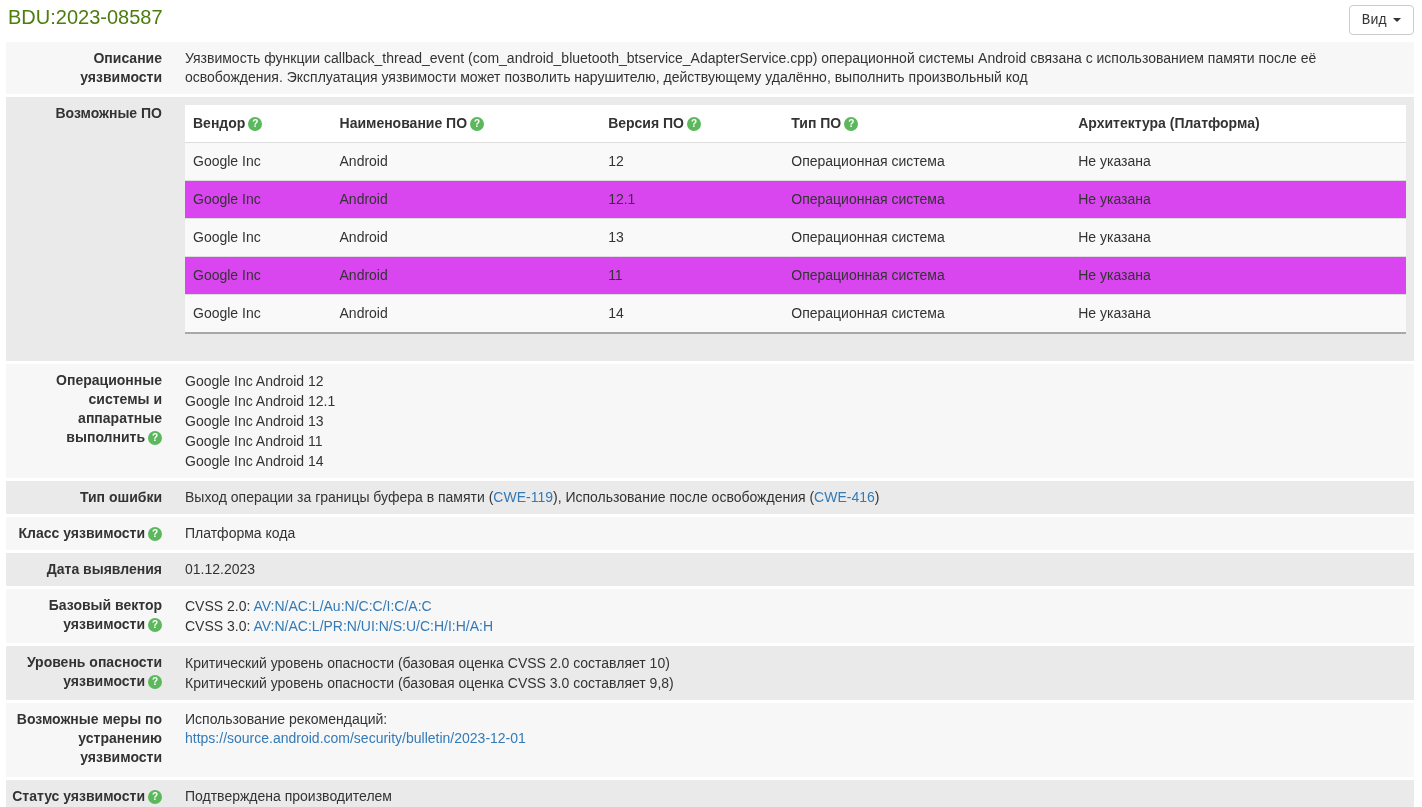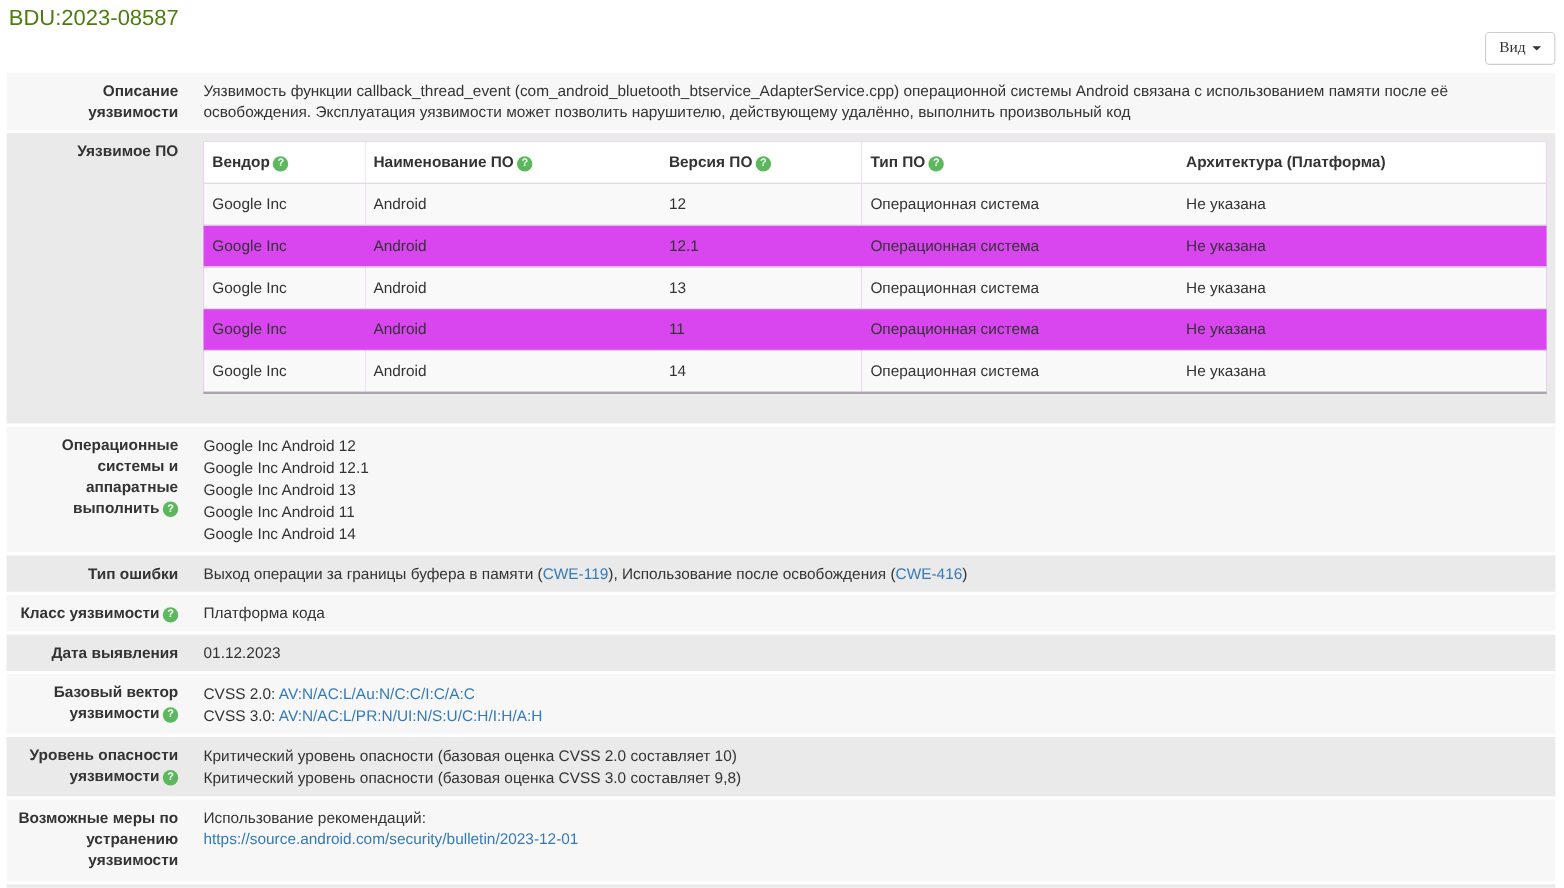--- a/index.html
+++ b/index.html
@@ -4,21 +4,21 @@
 <style>
   * { margin:0; padding:0; box-sizing:border-box; }
   html,body { width:1422px; height:807px; overflow:hidden; background:#fff; }
   body { font-family:"Liberation Sans","DejaVu Sans",sans-serif; font-size:14px; color:#333; }
 
   
   .topbar { display:flex; justify-content:space-between; align-items:flex-start; padding:5px 8px 7px 8px; }
   .page-title { font-size:20px; font-weight:400; color:#4d7c0f; line-height:24px; }
   .view-btn { display:inline-flex; align-items:center; gap:6px; background:#fff; border:1px solid #ccc;
               border-radius:4px; padding:5px 12px; font-size:14px; color:#333; cursor:pointer;
-              font-family:Liberation Serif, serif; line-height:18px;margin-top:24px; }
+              font-family:Liberation Mono, monospace; line-height:18px; }
   .caret { display:inline-block; width:0; height:0; border-left:4px solid transparent;
            border-right:4px solid transparent; border-top:4px solid #333; }
 
   
   .detail { margin:0 8px 0 6px; }
   .drow { display:flex; align-items:stretch; border-bottom:3px solid #fff; }
   .drow.shade-a { background:#f7f7f7; }
   .drow.shade-b { background:#eaeaea; }
   .dt-label { width:165px; min-width:165px; text-align:right; font-weight:bold;
               padding:7px 9px 7px 6px; line-height:19px; }
@@ -59,21 +59,21 @@
 </div>
 
 <div class="detail">
 
   <div class="drow shade-a">
     <div class="dt-label">Описание уязвимости</div>
     <div class="dt-content">Уязвимость функции callback_thread_event (com_android_bluetooth_btservice_AdapterService.cpp) операционной системы Android связана с использованием памяти после её освобождения. Эксплуатация уязвимости может позволить нарушителю, действующему удалённо, выполнить произвольный код</div>
   </div>
 
   <div class="drow shade-b">
-    <div class="dt-label">Уязвимое ПО</div>
+    <div class="dt-label">Возможные ПО</div>
     <div class="dt-content">
       <table class="products">
         <thead>
           <tr>
   <th><span>Вендор</span><span class="help-icon"></span></th>
 
   <th><span>Наименование ПО</span><span class="help-icon"></span></th>
 
   <th><span>Версия ПО</span><span class="help-icon"></span></th>
 

